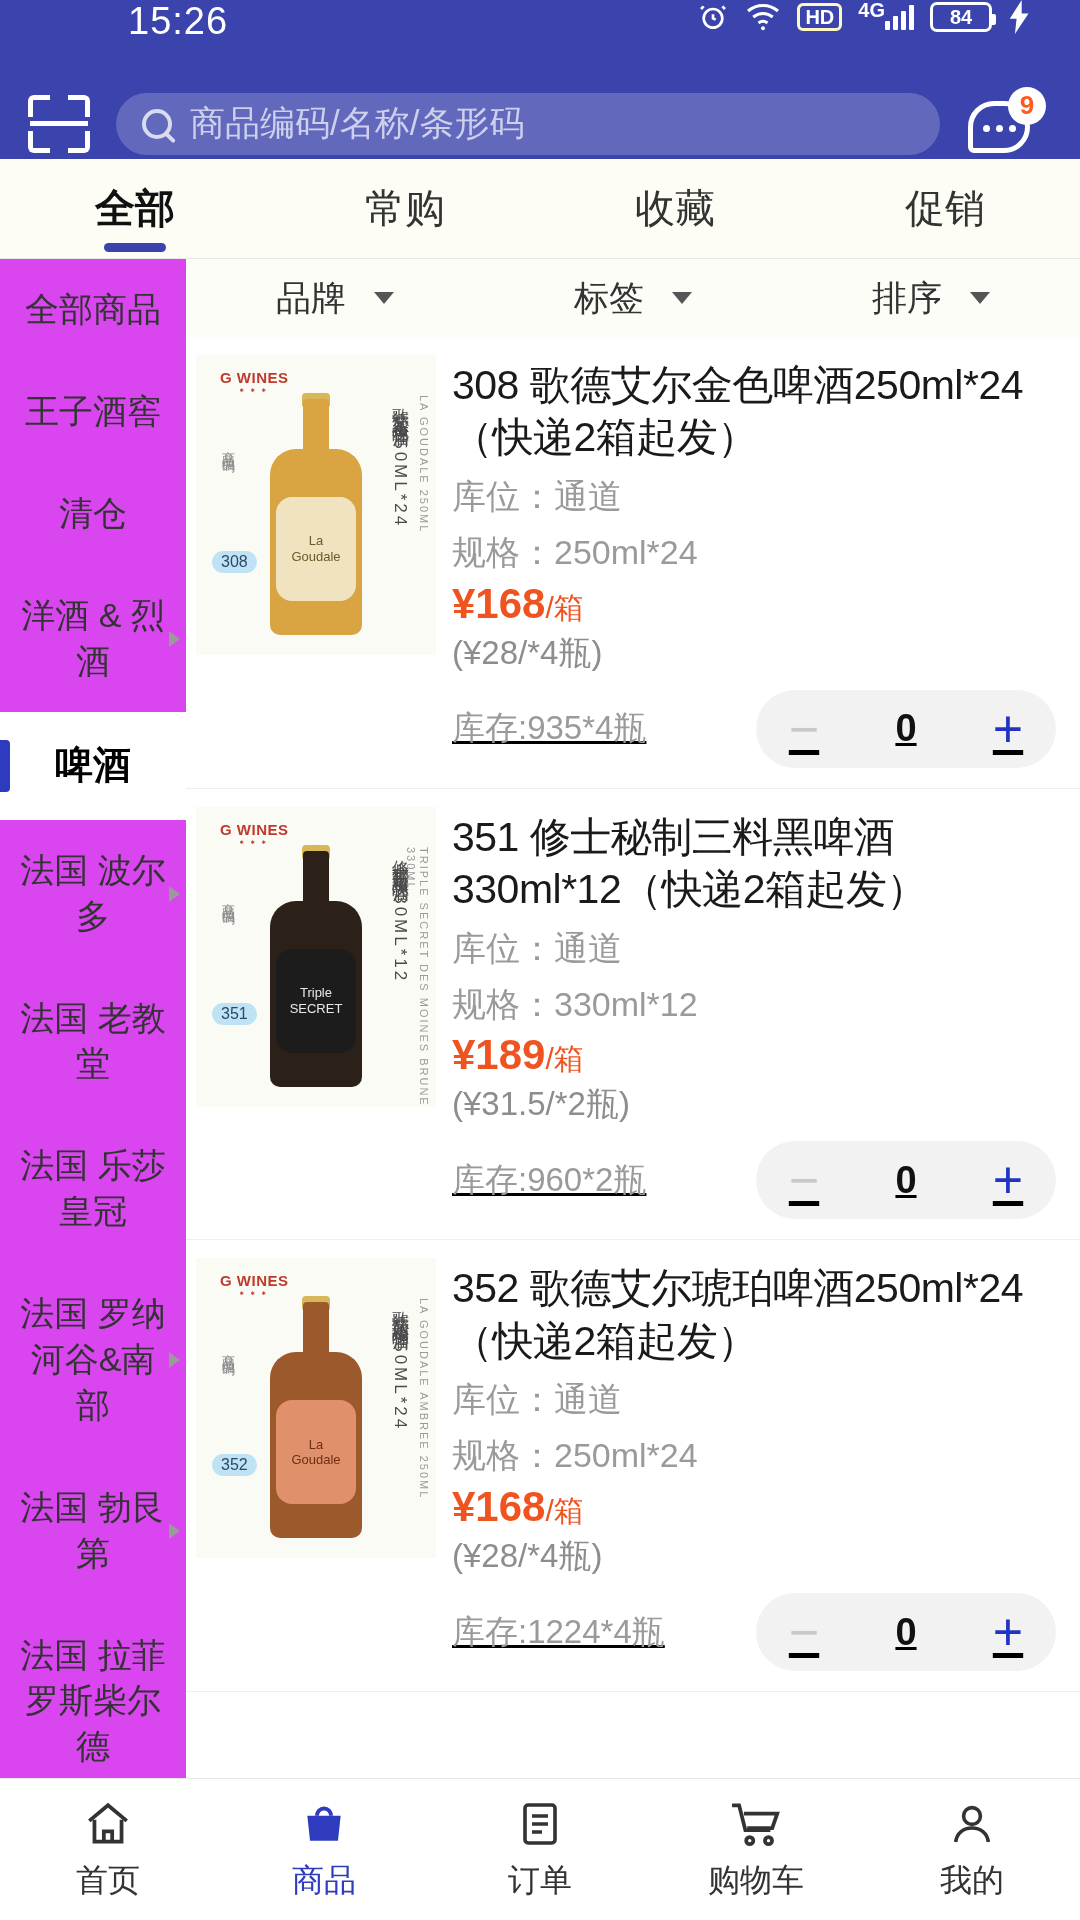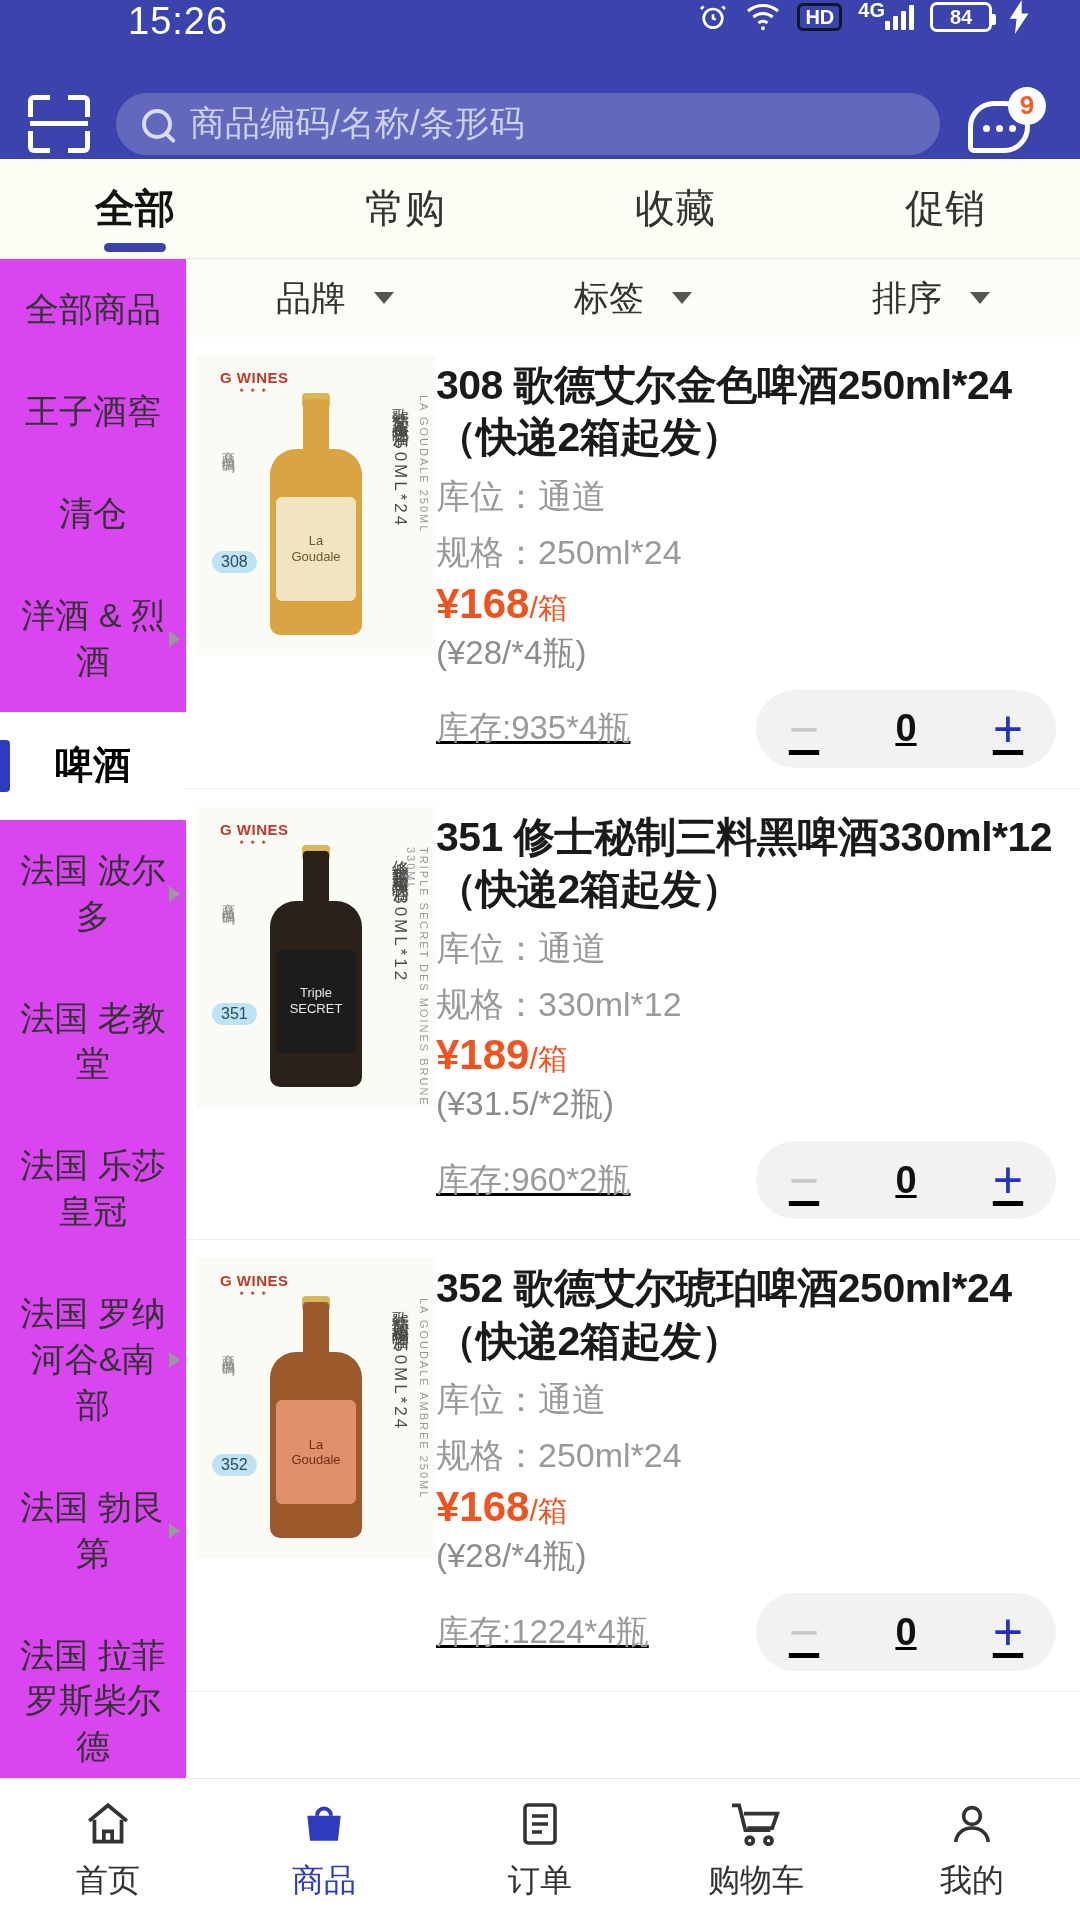--- a/index.html
+++ b/index.html
@@ -14,21 +14,21 @@
   
   .statusbar{
     height:88px; background:#3b44ad; color:#fff;
     display:flex; align-items:flex-start; justify-content:space-between;
     padding:0 48px 0 128px;
   }
   .status-time{ font-size:38px; letter-spacing:1px; }
   .status-icons{ display:flex; align-items:center; gap:16px; }
   .si{ display:flex; align-items:center; }
   .hd-box{
-    border:3px solid #0f172a; border-radius:6px; font-size:20px;
+    border:3px solid #fef9c3; border-radius:6px; font-size:20px;
     font-weight:bold; padding:1px 5px; line-height:1;
   }
   .g4{ font-size:20px; font-weight:bold; position:relative; top:-7px; }
   .bars{ display:flex; align-items:flex-end; gap:3px; height:26px; }
   .bars i{ display:block; width:5px; background:#fff; border-radius:1px; }
   .bars i:nth-child(1){height:9px}
   .bars i:nth-child(2){height:14px}
   .bars i:nth-child(3){height:19px}
   .bars i:nth-child(4){height:25px}
   .batt{
@@ -121,21 +121,21 @@
     height:78px; display:flex; align-items:center; background:#fdfdf8;
   }
   .filter{
     flex:1; display:flex; align-items:center; justify-content:center; gap:28px;
     font-size:35px; color:#333;
   }
   .caret{ width:0;height:0;border-top:12px solid #555;
     border-left:10px solid transparent;border-right:10px solid transparent;}
 
   .product{
-    display:flex; padding:18px 24px 20px 10px; gap:0;
+    display:flex; padding:18px 24px 20px 10px; gap:16px;
     border-bottom:1px solid #eeeeee; position:relative;
   }
   .pimg{
     width:240px; flex:none; height:300px; position:relative;
     background:#fbfbf6;
   }
   .brandmark{
     position:absolute; left:24px; top:14px; font-size:15px; color:#c0392b;
     font-weight:bold; letter-spacing:.5px;
   }
@@ -153,28 +153,28 @@
   }
   .bottle{
     position:absolute; left:50%; transform:translateX(-50%); top:44px;
     width:94px; height:236px;
   }
   .bneck{ position:absolute; left:50%; transform:translateX(-50%); top:0; width:26px; height:62px; border-radius:4px 4px 0 0;}
   .bcap{ position:absolute; left:50%; transform:translateX(-50%); top:-6px; width:28px; height:14px; background:#d8b65a; border-radius:4px 4px 2px 2px;}
   .bbody{ position:absolute; left:50%; transform:translateX(-50%); bottom:0; width:92px; height:186px; border-radius:26px 26px 10px 10px;}
   .blabel{
     position:absolute; left:50%; transform:translateX(-50%); bottom:34px;
-    width:80px; height:104px; border-radius:6px;
+    width:80px; height:104px; border-radius:16px;
     display:flex; align-items:center; justify-content:center;
     font-size:13px; text-align:center; line-height:1.2;
   }
 
   .pinfo{ flex:1; min-width:0; padding-top:4px; }
   .ptitle{
-    font-size:41px; color:#1a1a1a; line-height:1.28; font-weight:700;
+    font-size:41px; color:#1a1a1a; line-height:1.28; font-weight:400;
     letter-spacing:-.5px;
   }
   .pmeta{ font-size:34px; color:#9a9a9a; margin-top:10px; line-height:1.35; }
   .pprice{ font-size:42px; color:#ef5420; font-weight:bold; margin-top:4px; }
   .pprice .unit{ font-size:30px; font-weight:normal; }
   .psub{ font-size:33px; color:#8d8d8d; margin-top:2px; }
   .prow{
     display:flex; align-items:center; justify-content:space-between;
     margin-top:14px; gap:10px;text-decoration:underline;
   }

